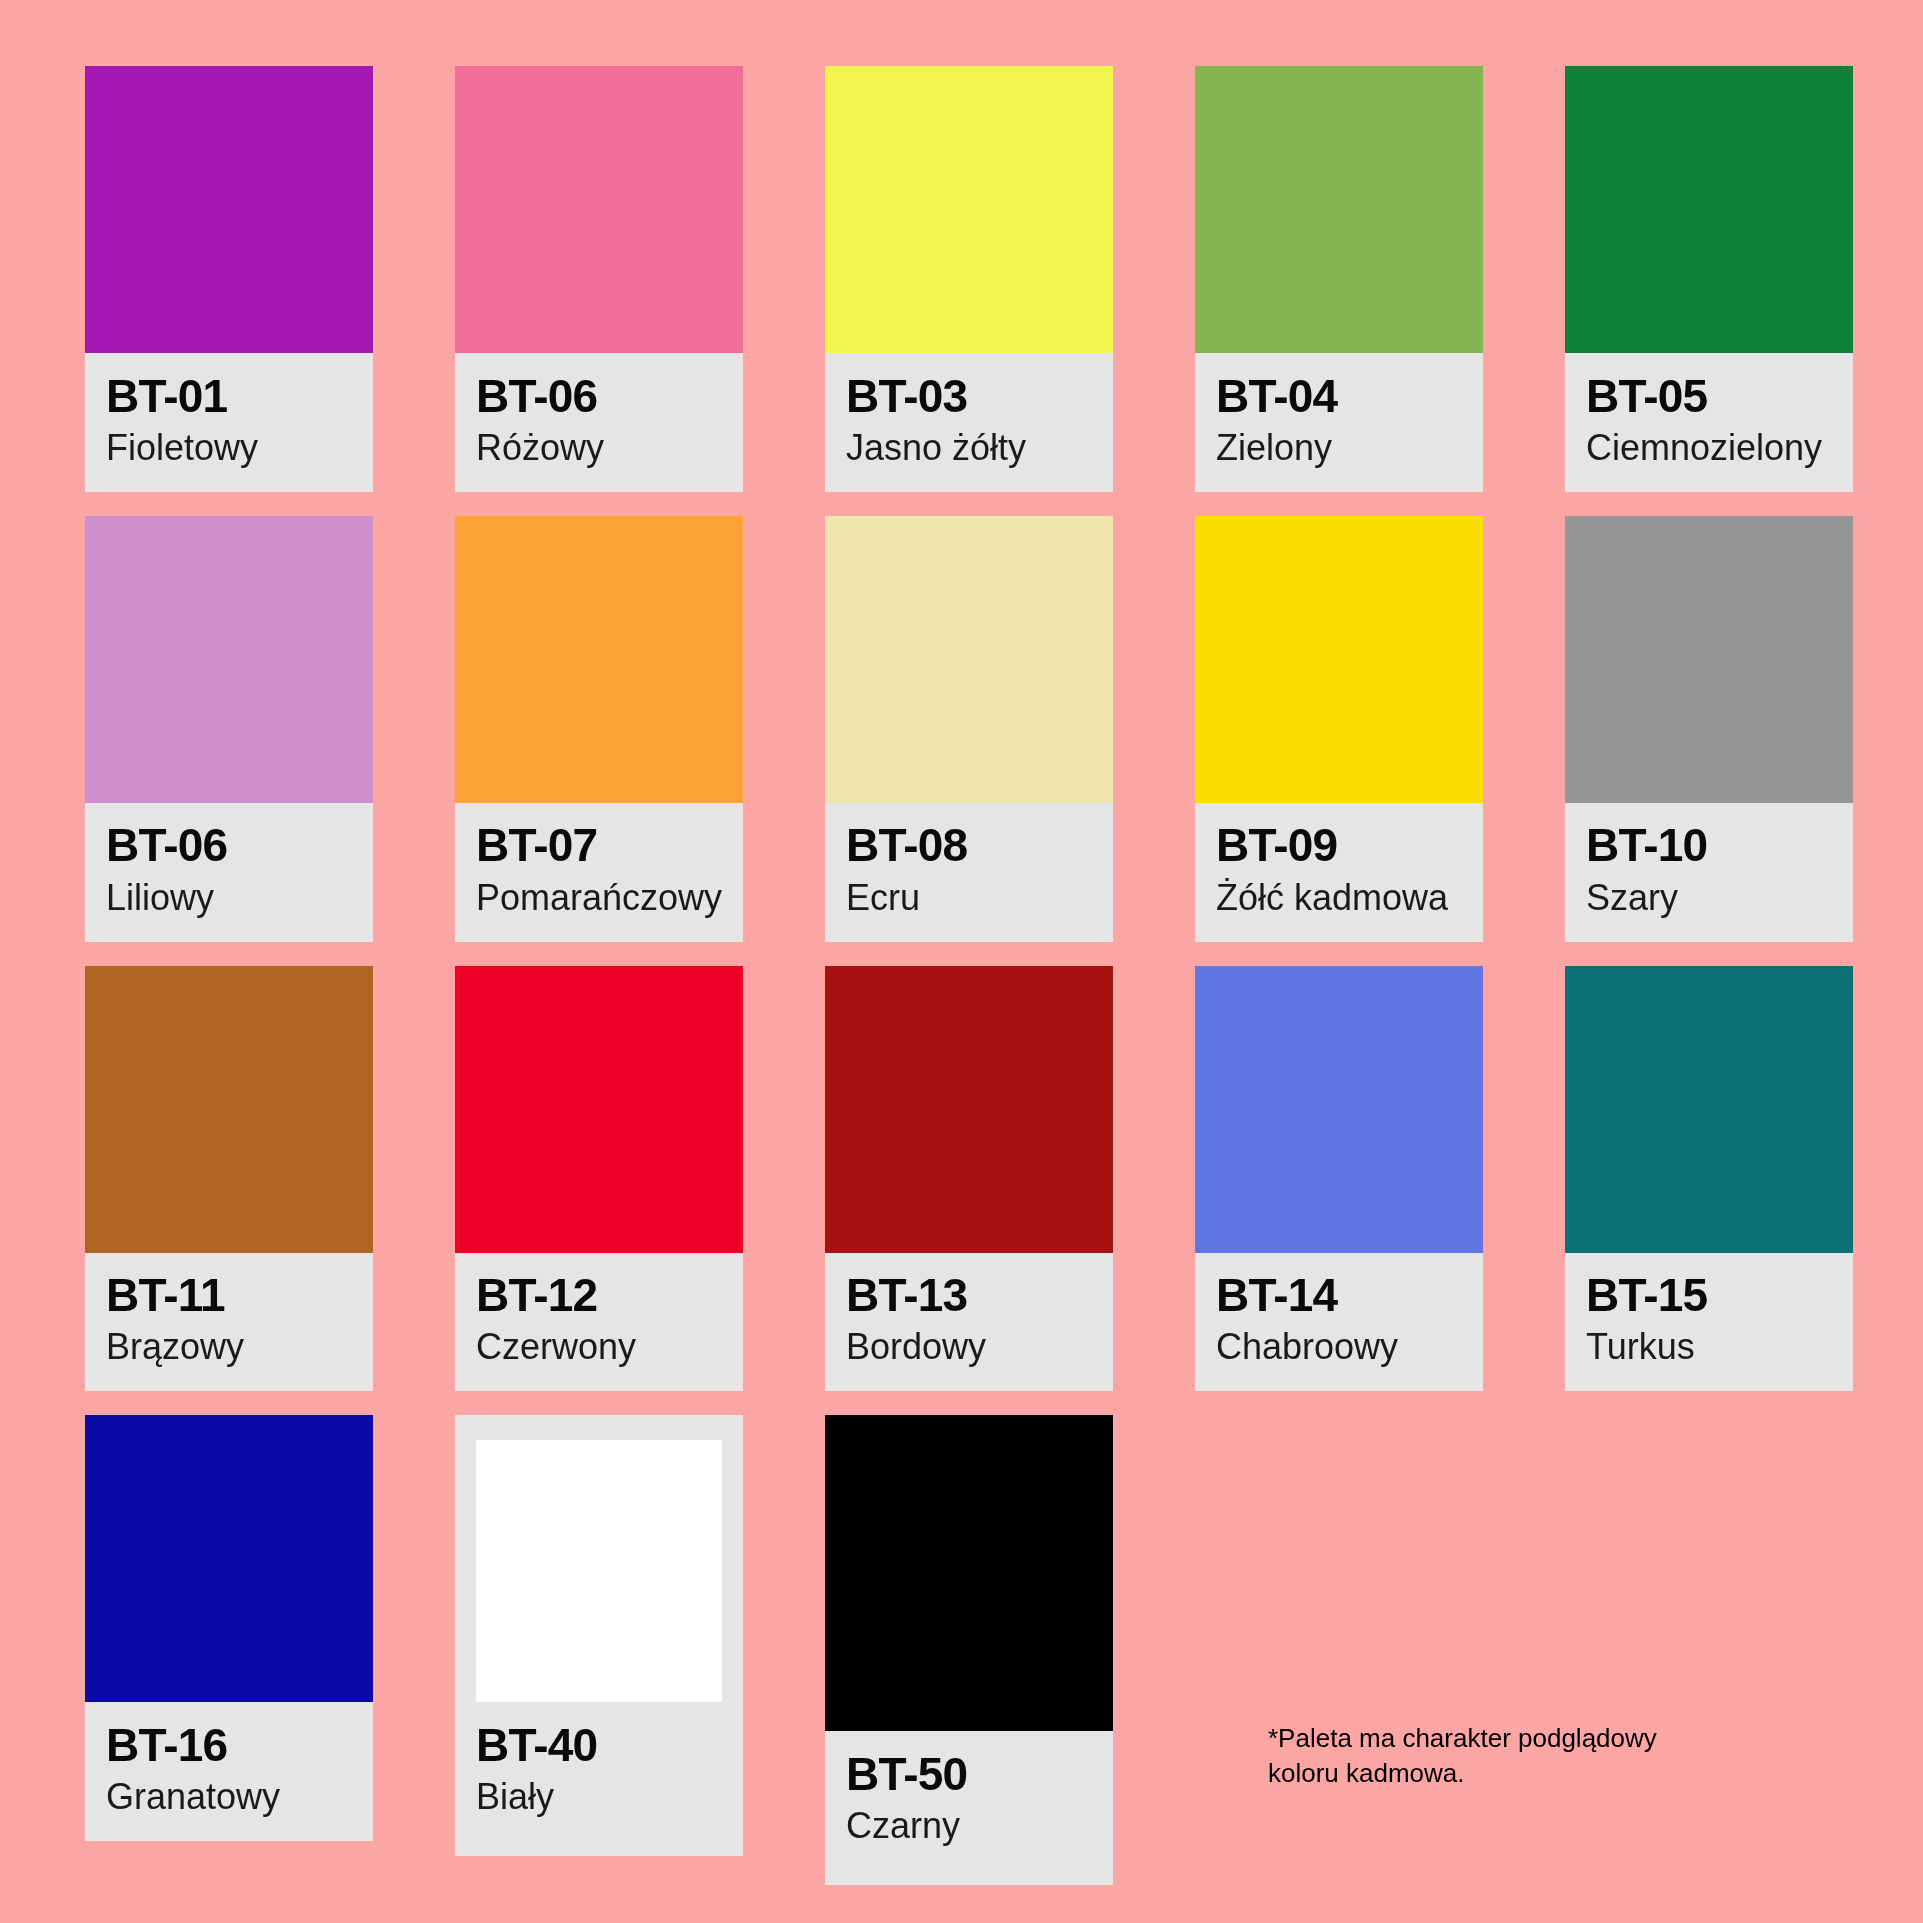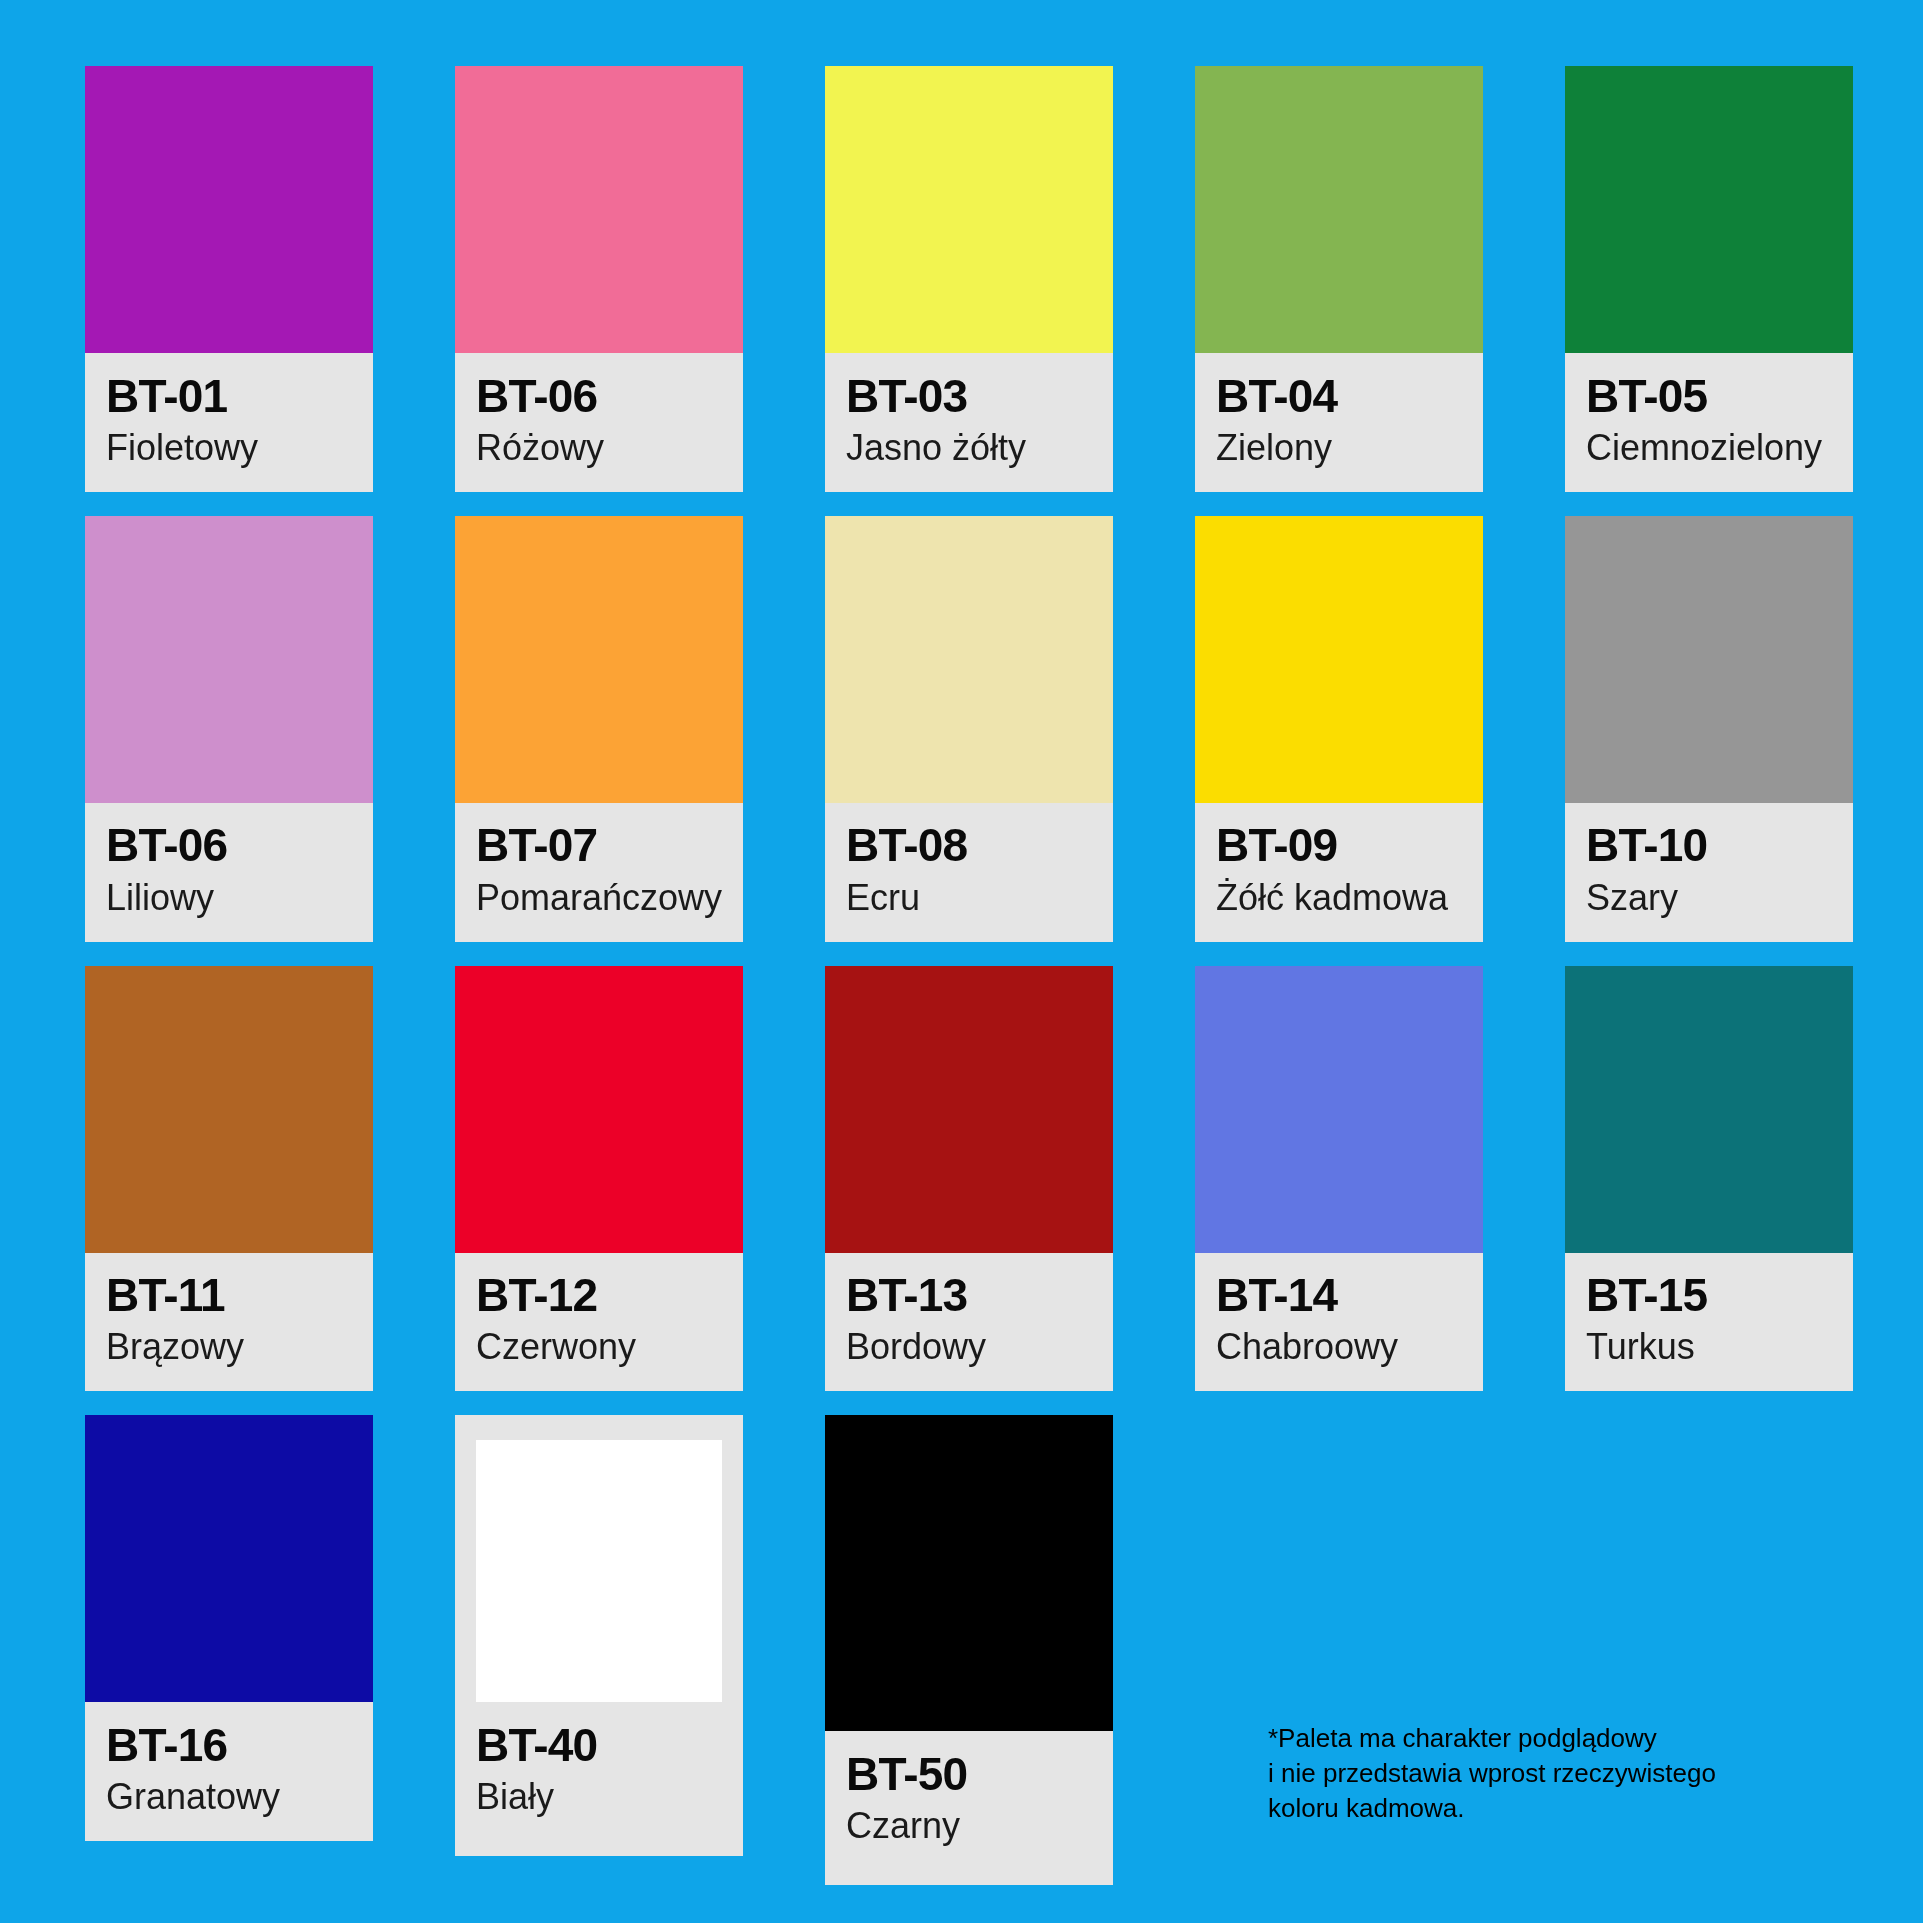--- a/index.html
+++ b/index.html
@@ -13,21 +13,21 @@
     font-family: "Liberation Sans", sans-serif;
     overflow: hidden;
     position: relative;
   }
 
   #palette-sheet {
     position: absolute;
     left: 0; top: 0;
     width: 1924px;
     height: 1924px;
-    background: #0ea5e9;
+    background: #fca5a5;
   }
 
   .grid {
     position: absolute;
     left: 85px;
     top: 66px;
     width: 1773px;
   }
 
   .row {
@@ -258,18 +258,17 @@
           <div class="code">BT-50</div>
           <div class="cname">Czarny</div>
         </div>
       </div>
     </div>
 
   </div>
 
   <div class="footnote">
     <div>*Paleta ma charakter podglądowy</div>
-    <div>i nie przedstawia wprost rzeczywistego</div>
     <div>koloru kadmowa.</div>
   </div>
 
 </div>
 
 
 </body></html>

